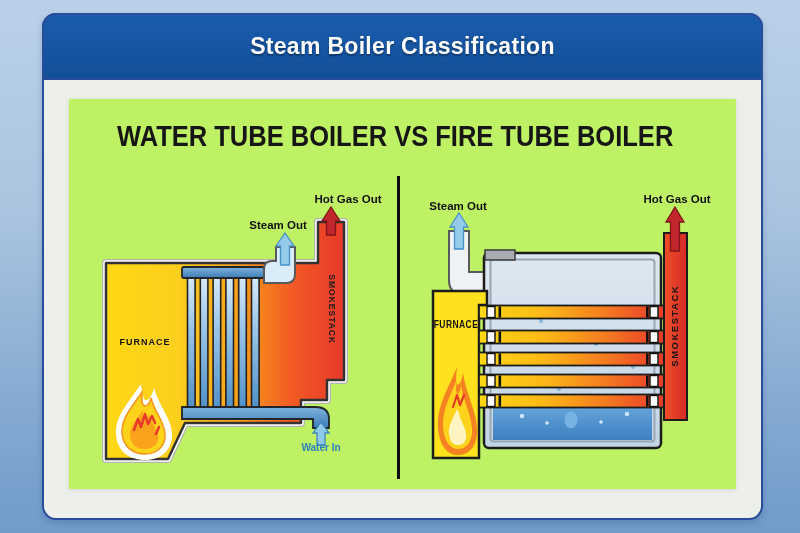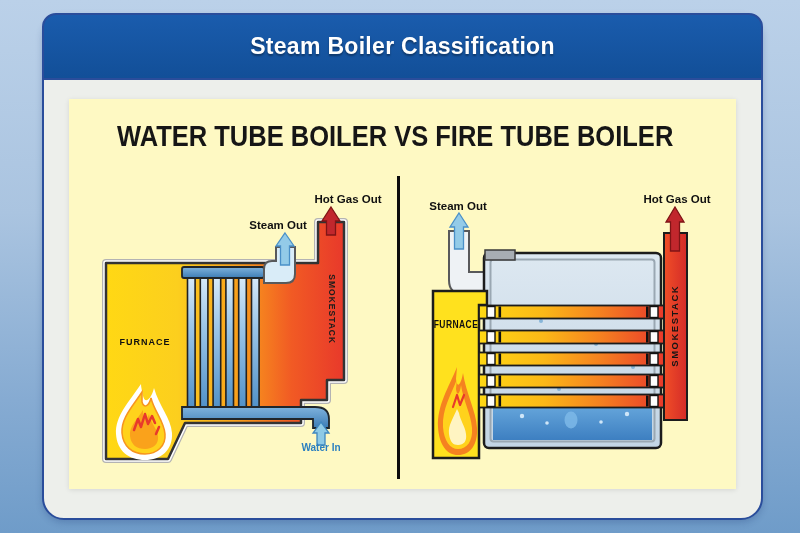--- a/index.html
+++ b/index.html
@@ -4,36 +4,36 @@
 <style>
   * { margin:0; padding:0; box-sizing:border-box; }
   html,body { width:800px; height:533px; overflow:hidden; }
   body {
     font-family:"Liberation Sans", sans-serif;
     background:linear-gradient(180deg,#bbd1e9 0%,#aac4e0 40%,#86abd2 75%,#6f9cc9 100%);
     position:relative;
   }
   .card{
     position:absolute; left:42px; top:13px; width:721px; height:507px;
-    background:#edefeb; border:2px solid #2a4d9b; border-radius:22px;
+    background:#edefeb; border:2px solid #2a4d9b; border-radius:14px;
     box-shadow:0 3px 6px rgba(30,60,120,.25);
   }
   .card-header{
     position:absolute; left:-2px; top:-2px; width:721px; height:67px;
     background:linear-gradient(180deg,#1a5cad,#124f98);
     border:2px solid #2a4d9b; border-radius:14px 14px 0 0;
     display:flex; align-items:center; justify-content:center;
   }
   .card-header h1{
     color:#fff; font-size:23px; font-weight:bold; letter-spacing:.3px;
     text-shadow:0 2px 2px rgba(0,0,0,.35);
   }
   .panel{
     position:absolute; left:25px; top:84px; width:667px; height:390px;
-    background:#fef9c3; box-shadow:0 1px 5px rgba(0,0,0,.10);
+    background:#bef264; box-shadow:0 1px 5px rgba(0,0,0,.10);
   }
   .main-title{
     position:absolute; left:48px; top:20px;
     font-size:30px; font-weight:bold; color:#161616;
     transform:scaleX(.85); transform-origin:left center; white-space:nowrap;
   }
   .diagram{ position:absolute; top:72px; }
   .diagram-left{ left:12px;  width:318px; height:320px; }
   .diagram-right{ left:332px; width:336px; height:320px; }
   .divider{ position:absolute; left:328px; top:77px; width:3px; height:303px; background:#0c0c0c; }

